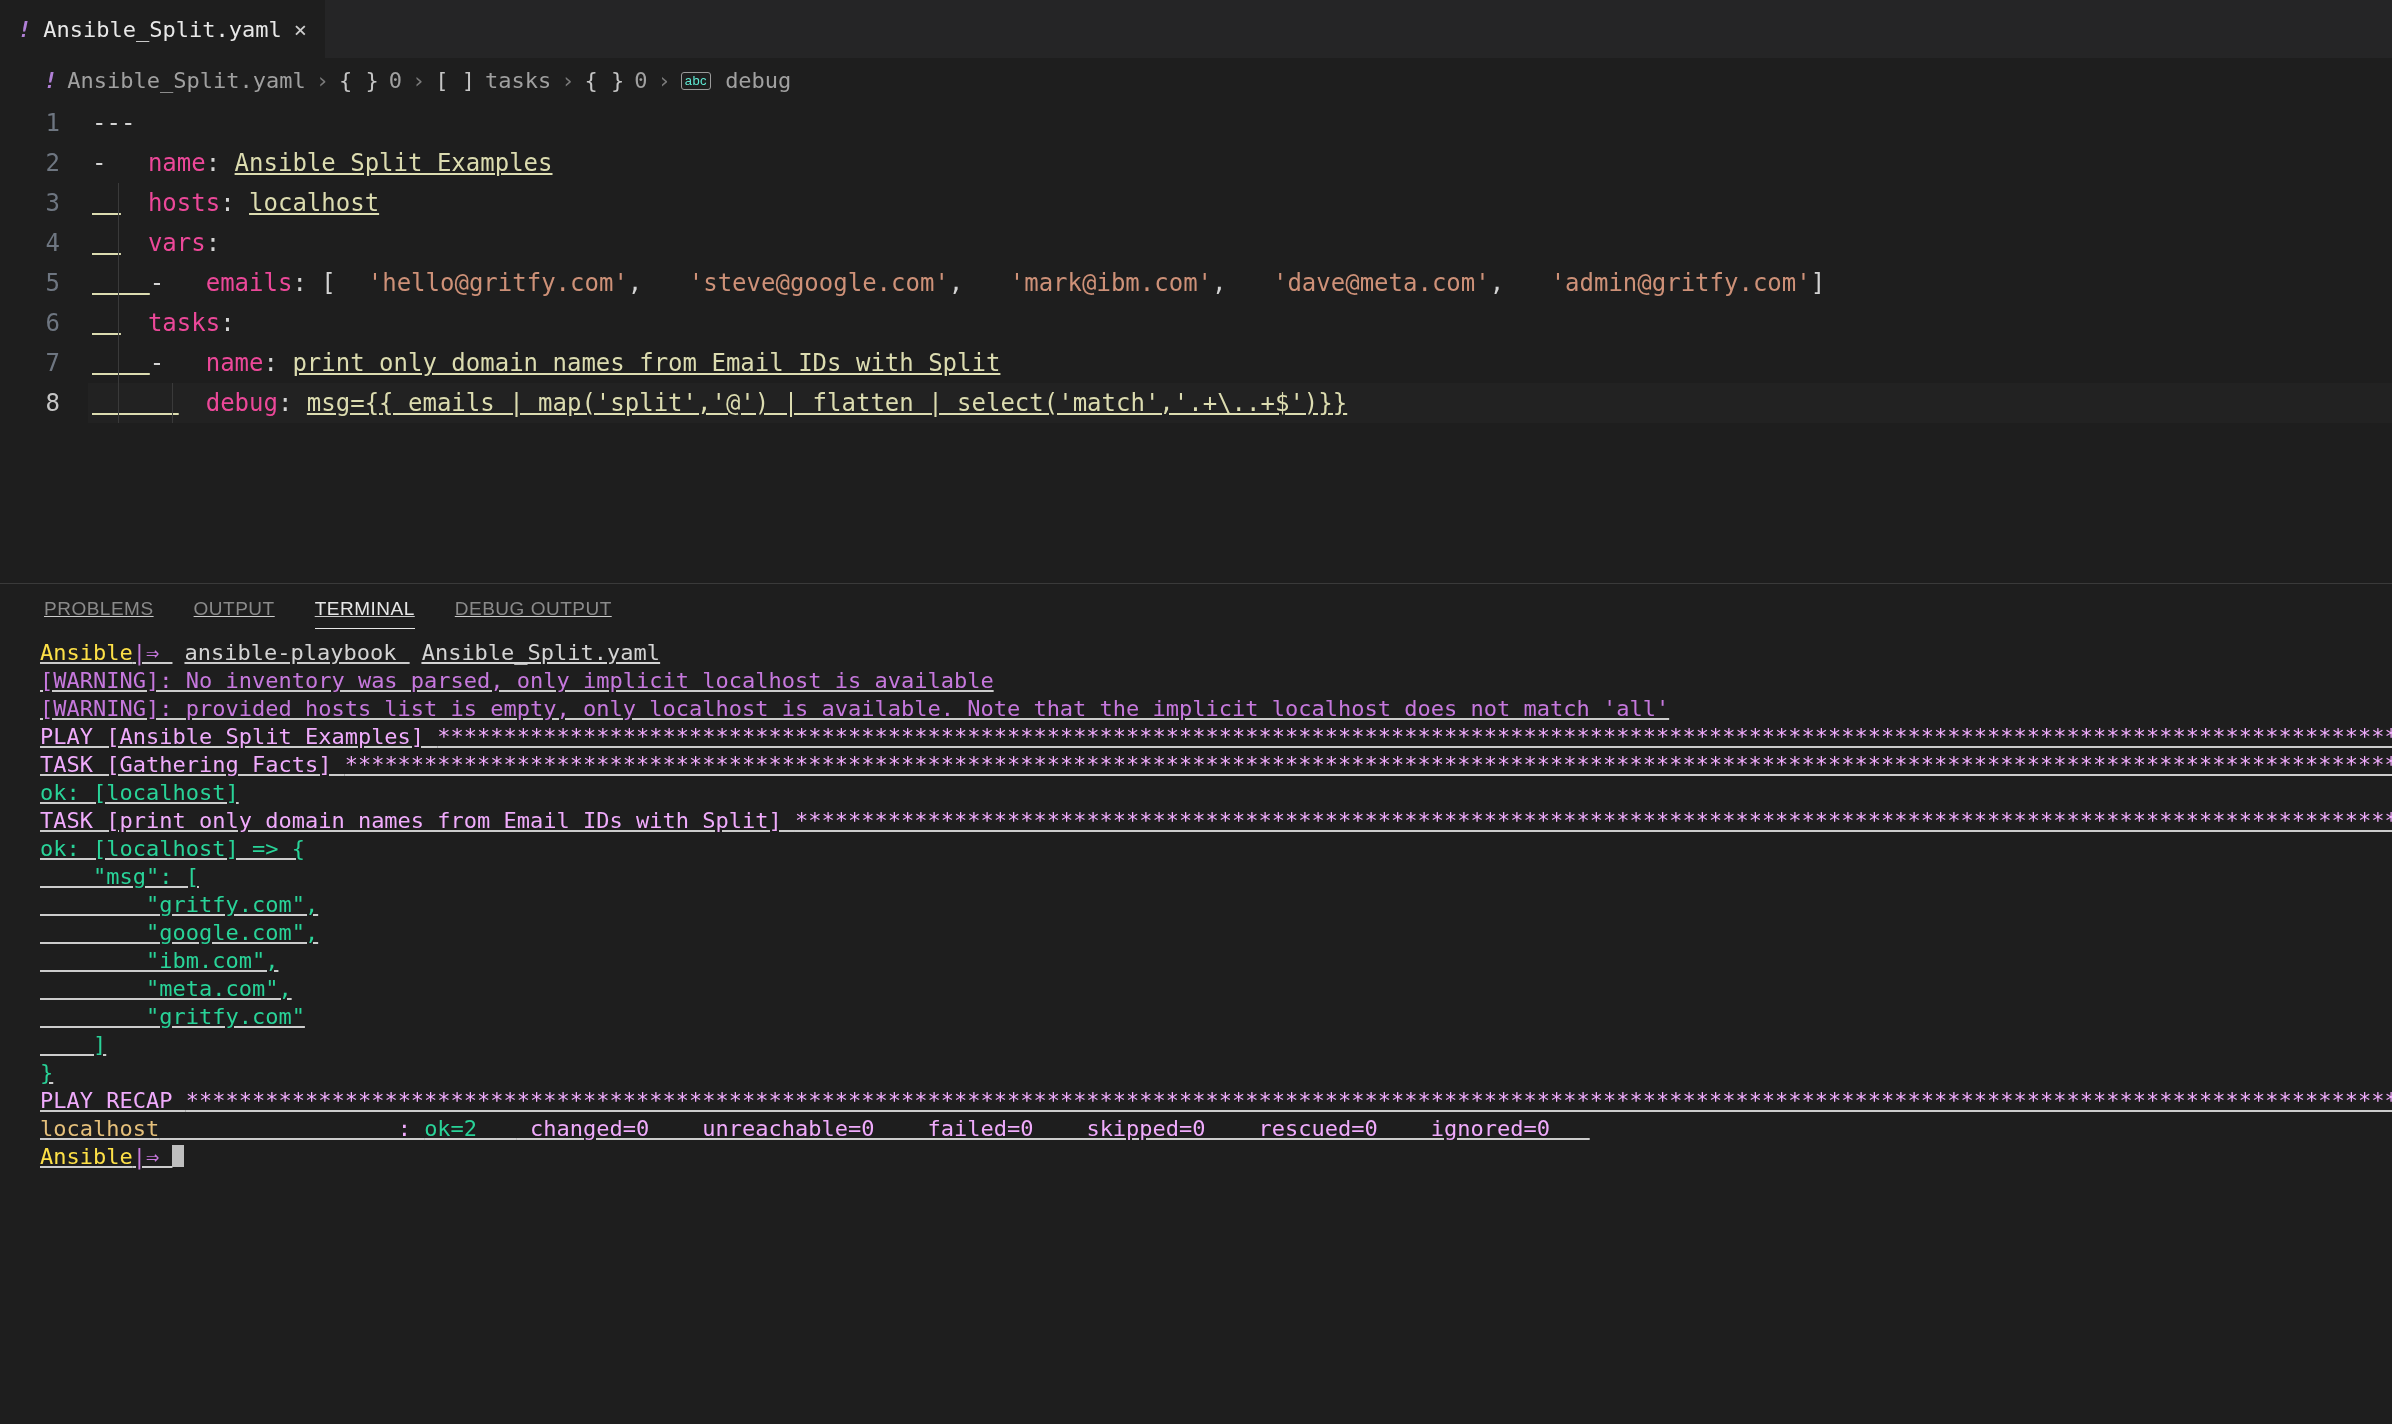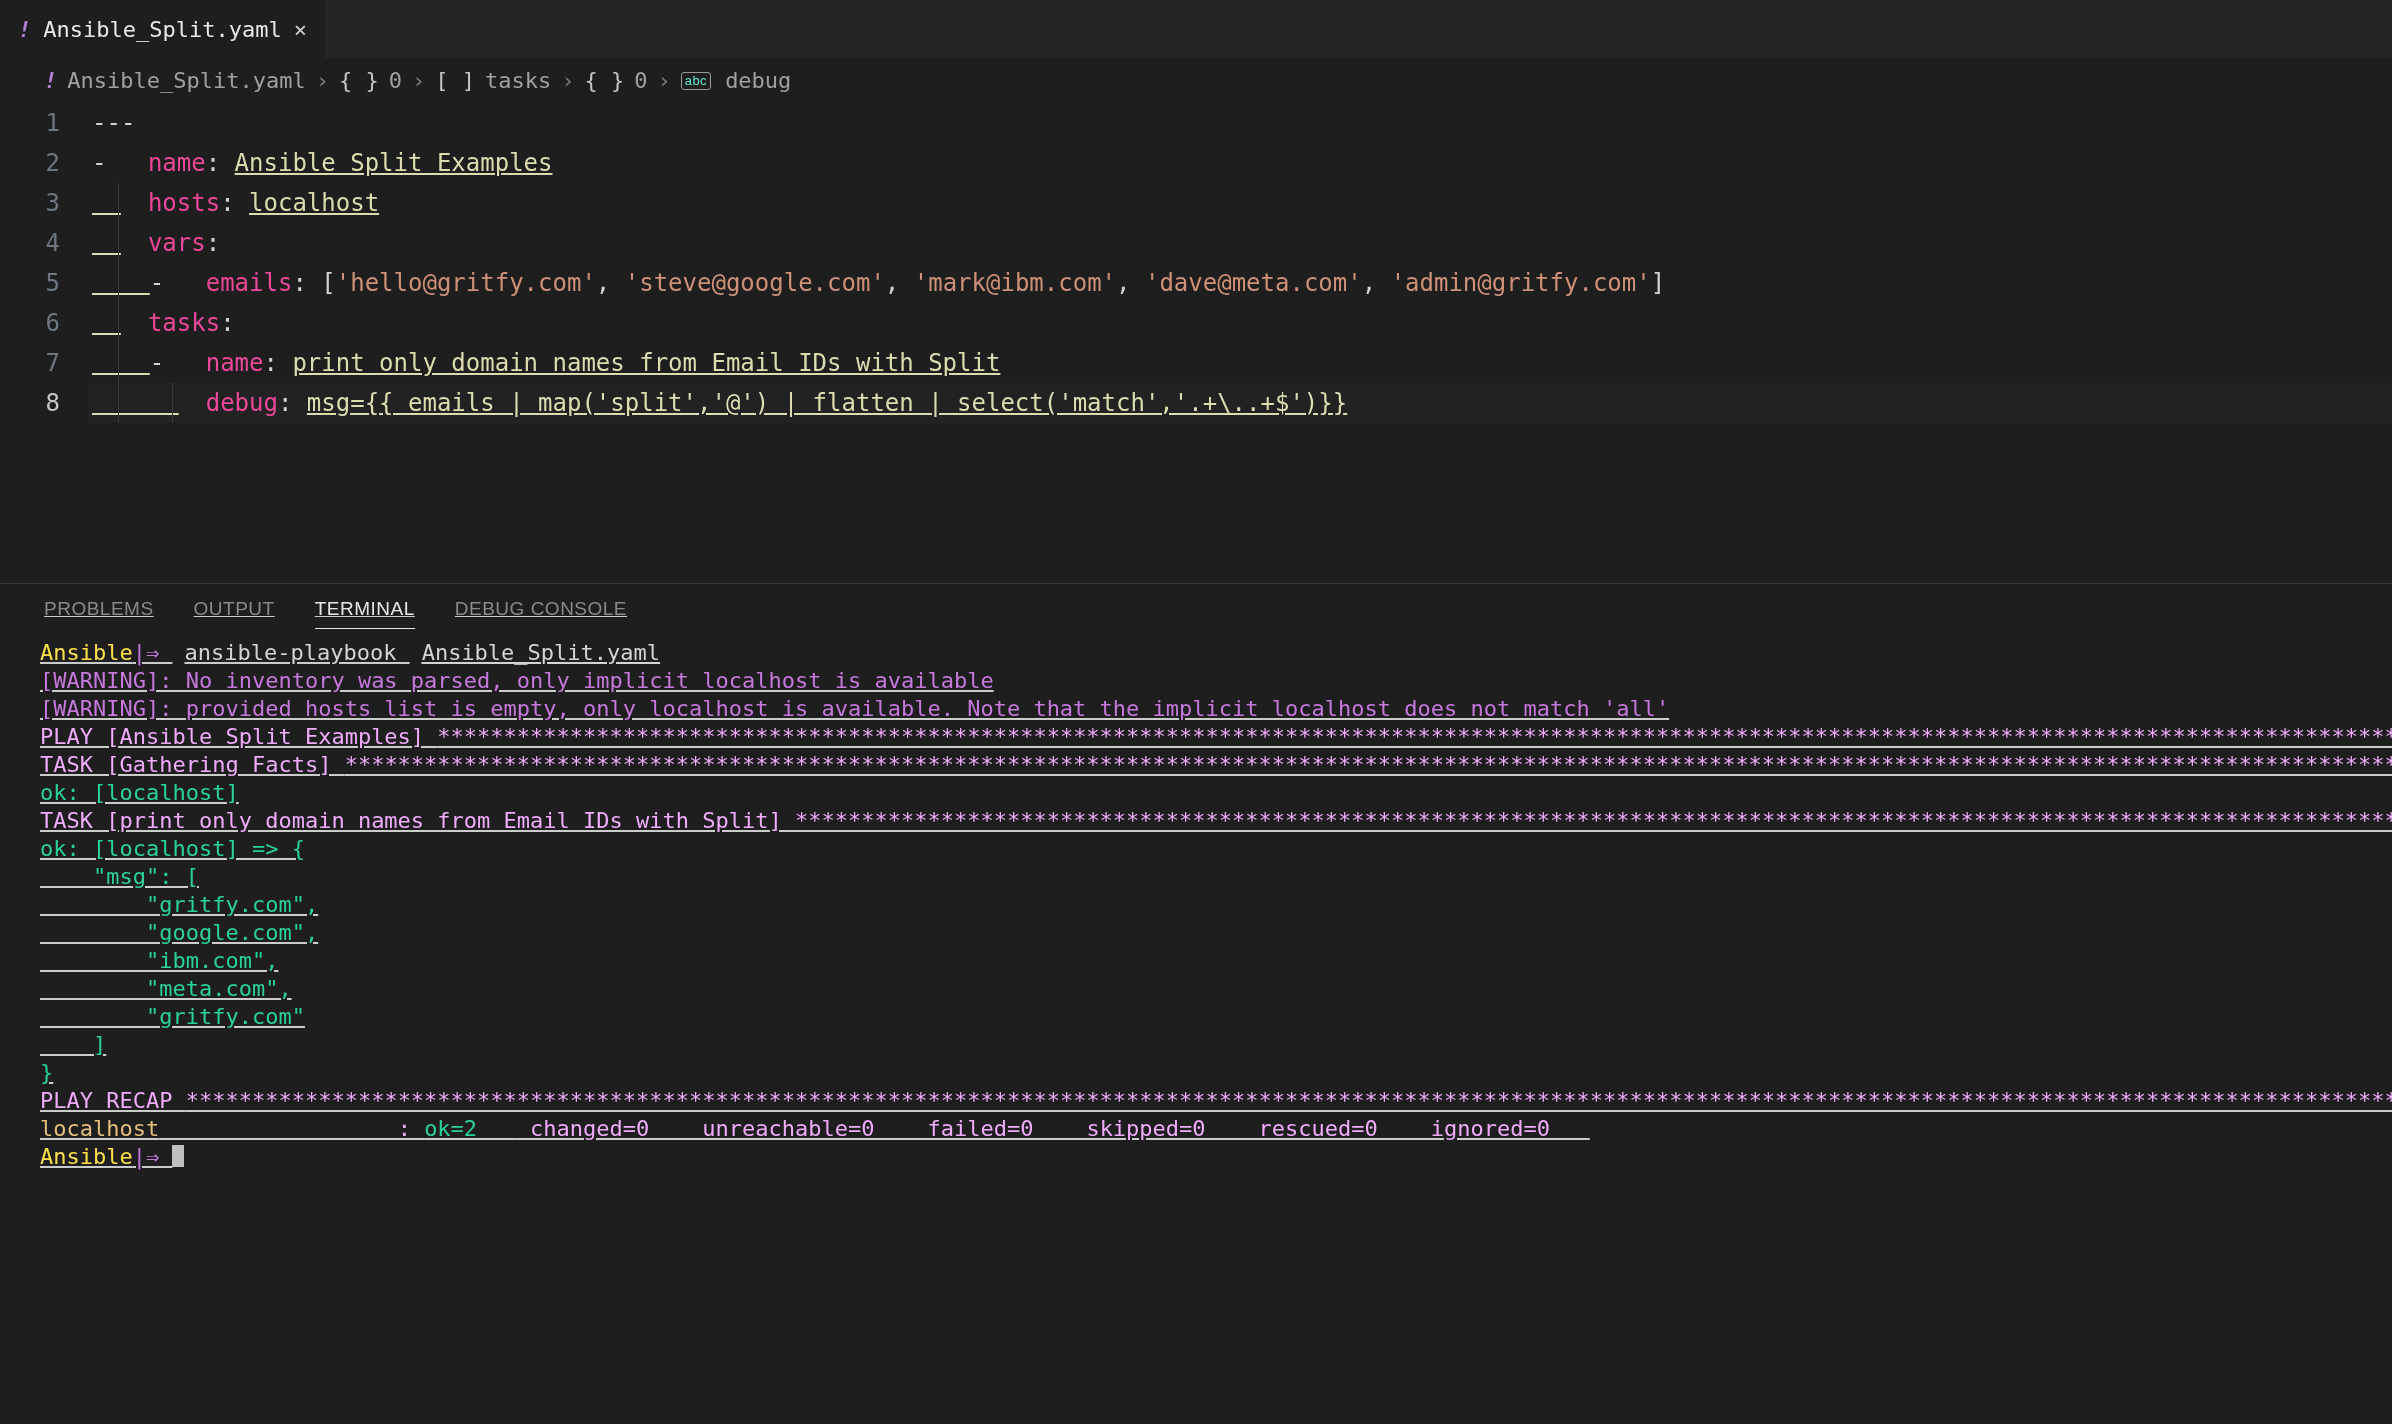--- a/index.html
+++ b/index.html
@@ -76,21 +76,21 @@
   .guide {
     position: absolute;
     top: 0; bottom: 0;
     border-left: 1px solid #3a3a3a;
   }
 
   
   .tk-dash { color: #d4d4d4; }
   .tk-key  { color: #ec4899; margin-left: 27px; }
   .tk-col  { color: #d4d4d4; }
-  .tk-str  { color: #ce9178; }
+  .tk-str  { color: #ce9178; margin-left: 32px; }
   .tk-plain{ color: #dcdcb0; text-decoration: underline; }
   .tk-punc { color: #d4d4d4; }
 
   
   .panel {
     flex: 1;
     border-top: 1px solid #3a3a3a;
     display: flex; flex-direction: column;
     min-height: 0;
     text-decoration: underline;
@@ -175,18 +175,18 @@
         <div class="active">8</div>
       </div>
     <div class="code" id="code"><div class="line"><span class="tk-dash">---</span></div><div class="line"><span class="tk-dash">- </span><span class="tk-key">name</span><span class="tk-col">: </span><span class="tk-plain">Ansible Split Examples</span></div><div class="line"><span class="tk-plain">  </span><span class="tk-key">hosts</span><span class="tk-col">: </span><span class="tk-plain">localhost</span><span class="guide" style="left: 30px;"></span></div><div class="line"><span class="tk-plain">  </span><span class="tk-key">vars</span><span class="tk-col">:</span><span class="guide" style="left: 30px;"></span></div><div class="line"><span class="tk-plain">    </span><span class="tk-dash">- </span><span class="tk-key">emails</span><span class="tk-col">: </span><span class="tk-punc">[</span><span class="tk-str">'hello@gritfy.com'</span><span class="tk-punc">, </span><span class="tk-str">'steve@google.com'</span><span class="tk-punc">, </span><span class="tk-str">'mark@ibm.com'</span><span class="tk-punc">, </span><span class="tk-str">'dave@meta.com'</span><span class="tk-punc">, </span><span class="tk-str">'admin@gritfy.com'</span><span class="tk-punc">]</span><span class="guide" style="left: 30px;"></span></div><div class="line"><span class="tk-plain">  </span><span class="tk-key">tasks</span><span class="tk-col">:</span><span class="guide" style="left: 30px;"></span></div><div class="line"><span class="tk-plain">    </span><span class="tk-dash">- </span><span class="tk-key">name</span><span class="tk-col">: </span><span class="tk-plain">print only domain names from Email IDs with Split</span><span class="guide" style="left: 30px;"></span></div><div class="line active"><span class="tk-plain">      </span><span class="tk-key">debug</span><span class="tk-col">: </span><span class="tk-plain">msg={{ emails | map('split','@') | flatten | select('match','.+\..+$')}}</span><span class="guide" style="left: 30px;"></span><span class="guide" style="left: 84px;"></span></div></div>
   </div>
 
   <div class="panel">
     <div class="panel-tabs">
       <div class="ptab">PROBLEMS</div>
       <div class="ptab">OUTPUT</div>
       <div class="ptab active">TERMINAL</div>
-      <div class="ptab">DEBUG CONSOLE</div>
+      <div class="ptab">DEBUG OUTPUT</div>
     </div>
     <div class="terminal" id="terminal"><div><span class="t-prompt">Ansible</span><span class="t-arrow">|⇒ </span><span class="t-cmd">ansible-playbook </span><span class="t-cmd t-under">Ansible_Split.yaml</span></div><div><span class="t-warn">[WARNING]: No inventory was parsed, only implicit localhost is available</span></div><div><span class="t-warn">[WARNING]: provided hosts list is empty, only localhost is available. Note that the implicit localhost does not match 'all'</span></div><div></div><div><span class="t-gray">PLAY [Ansible Split Examples] </span><span class="t-gray">******************************************************************************************************************************************************************************</span></div><div></div><div><span class="t-gray">TASK [Gathering Facts] </span><span class="t-gray">*************************************************************************************************************************************************************************************</span></div><div><span class="t-ok">ok: [localhost]</span></div><div></div><div><span class="t-gray">TASK [print only domain names from Email IDs with Split] </span><span class="t-gray">***********************************************************************************************************************************************</span></div><div><span class="t-ok">ok: [localhost] =&gt; {</span></div><div><span class="t-ok">    "msg": [</span></div><div><span class="t-ok">        "gritfy.com",</span></div><div><span class="t-ok">        "google.com",</span></div><div><span class="t-ok">        "ibm.com",</span></div><div><span class="t-ok">        "meta.com",</span></div><div><span class="t-ok">        "gritfy.com"</span></div><div><span class="t-ok">    ]</span></div><div><span class="t-ok">}</span></div><div></div><div><span class="t-gray">PLAY RECAP </span><span class="t-gray">*********************************************************************************************************************************************************************************************</span></div><div><span class="t-recaph">localhost</span><span class="t-gray">                  : </span><span class="t-ok">ok=2   </span><span class="t-gray"> changed=0    unreachable=0    failed=0    skipped=0    rescued=0    ignored=0   </span></div><div></div><div><span class="t-prompt">Ansible</span><span class="t-arrow">|⇒ </span><span class="cursor"></span></div></div>
   </div>
 
 </div>
 
 </body></html>

